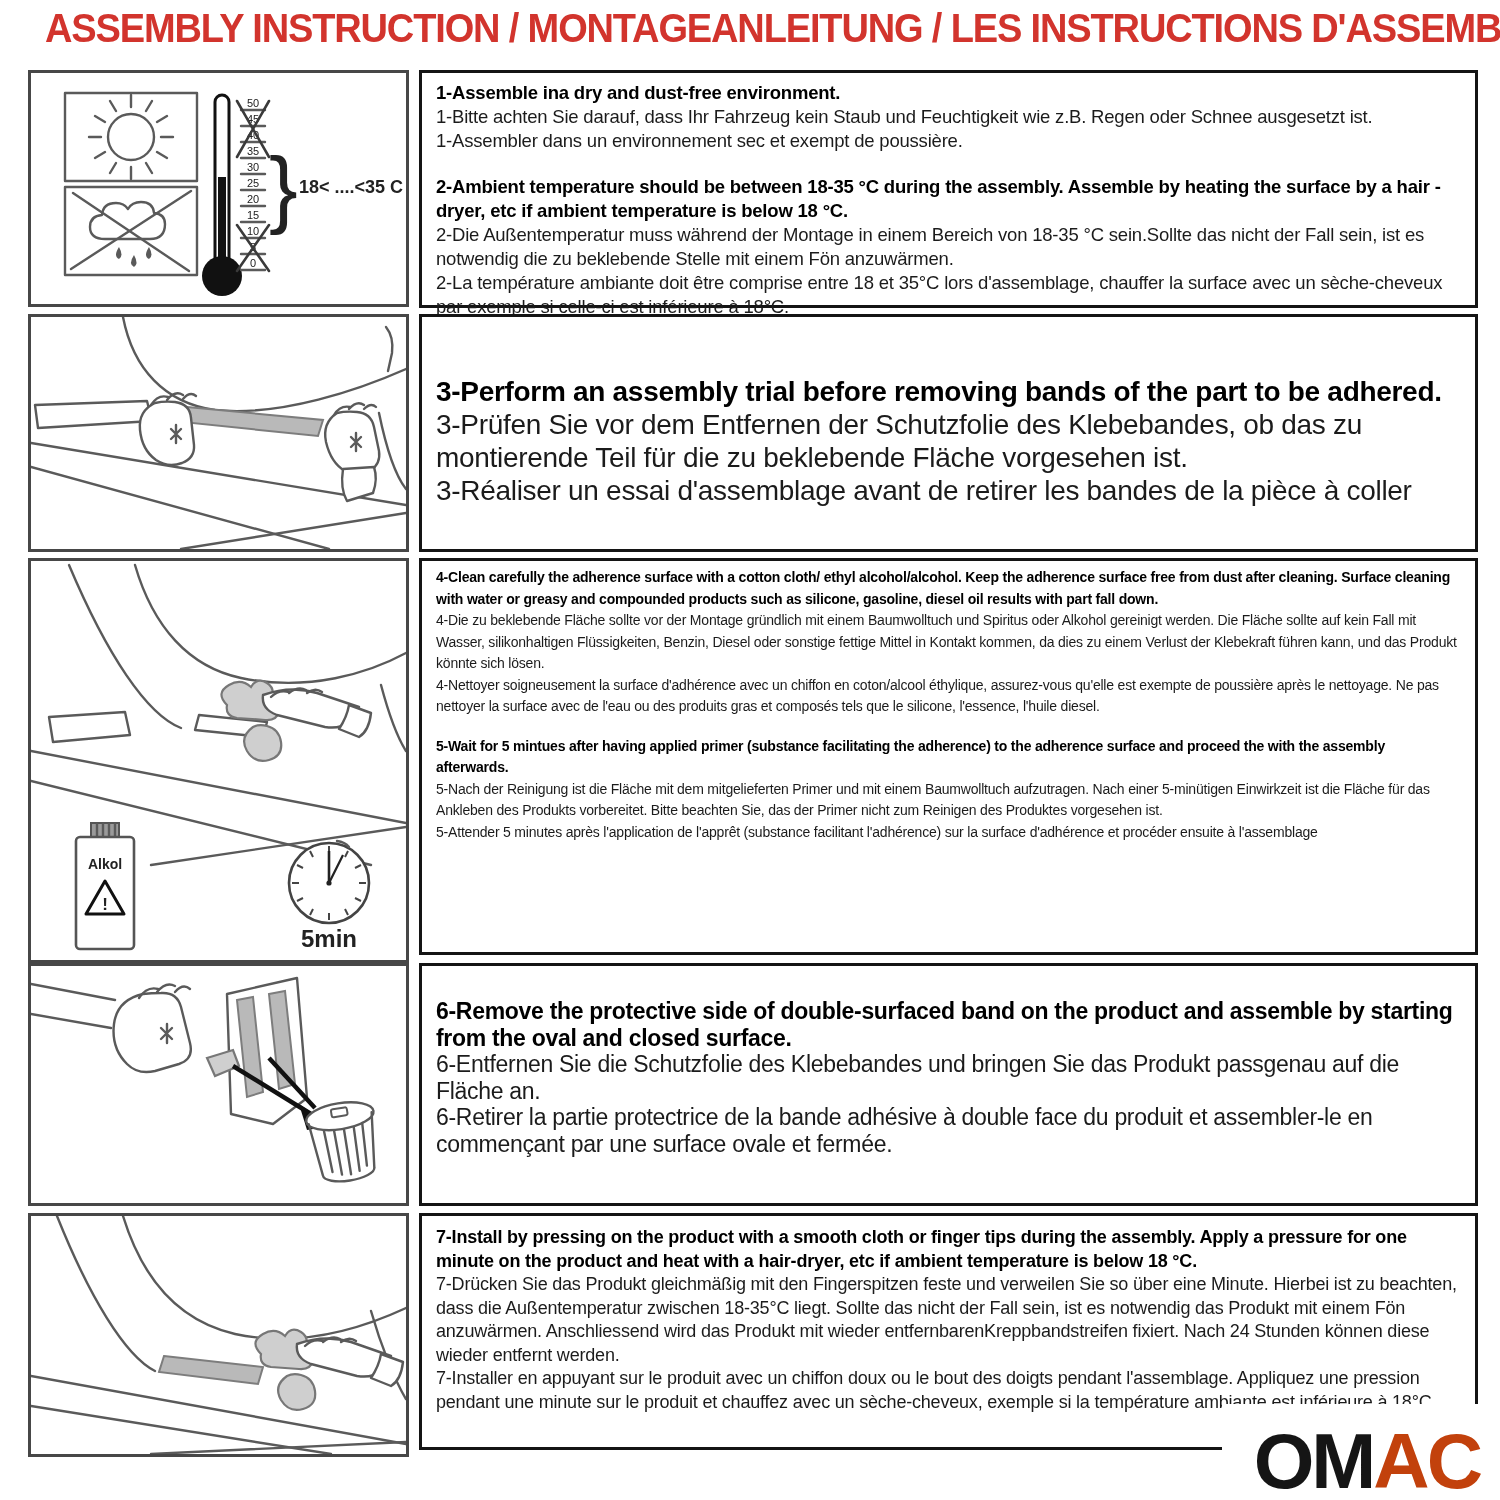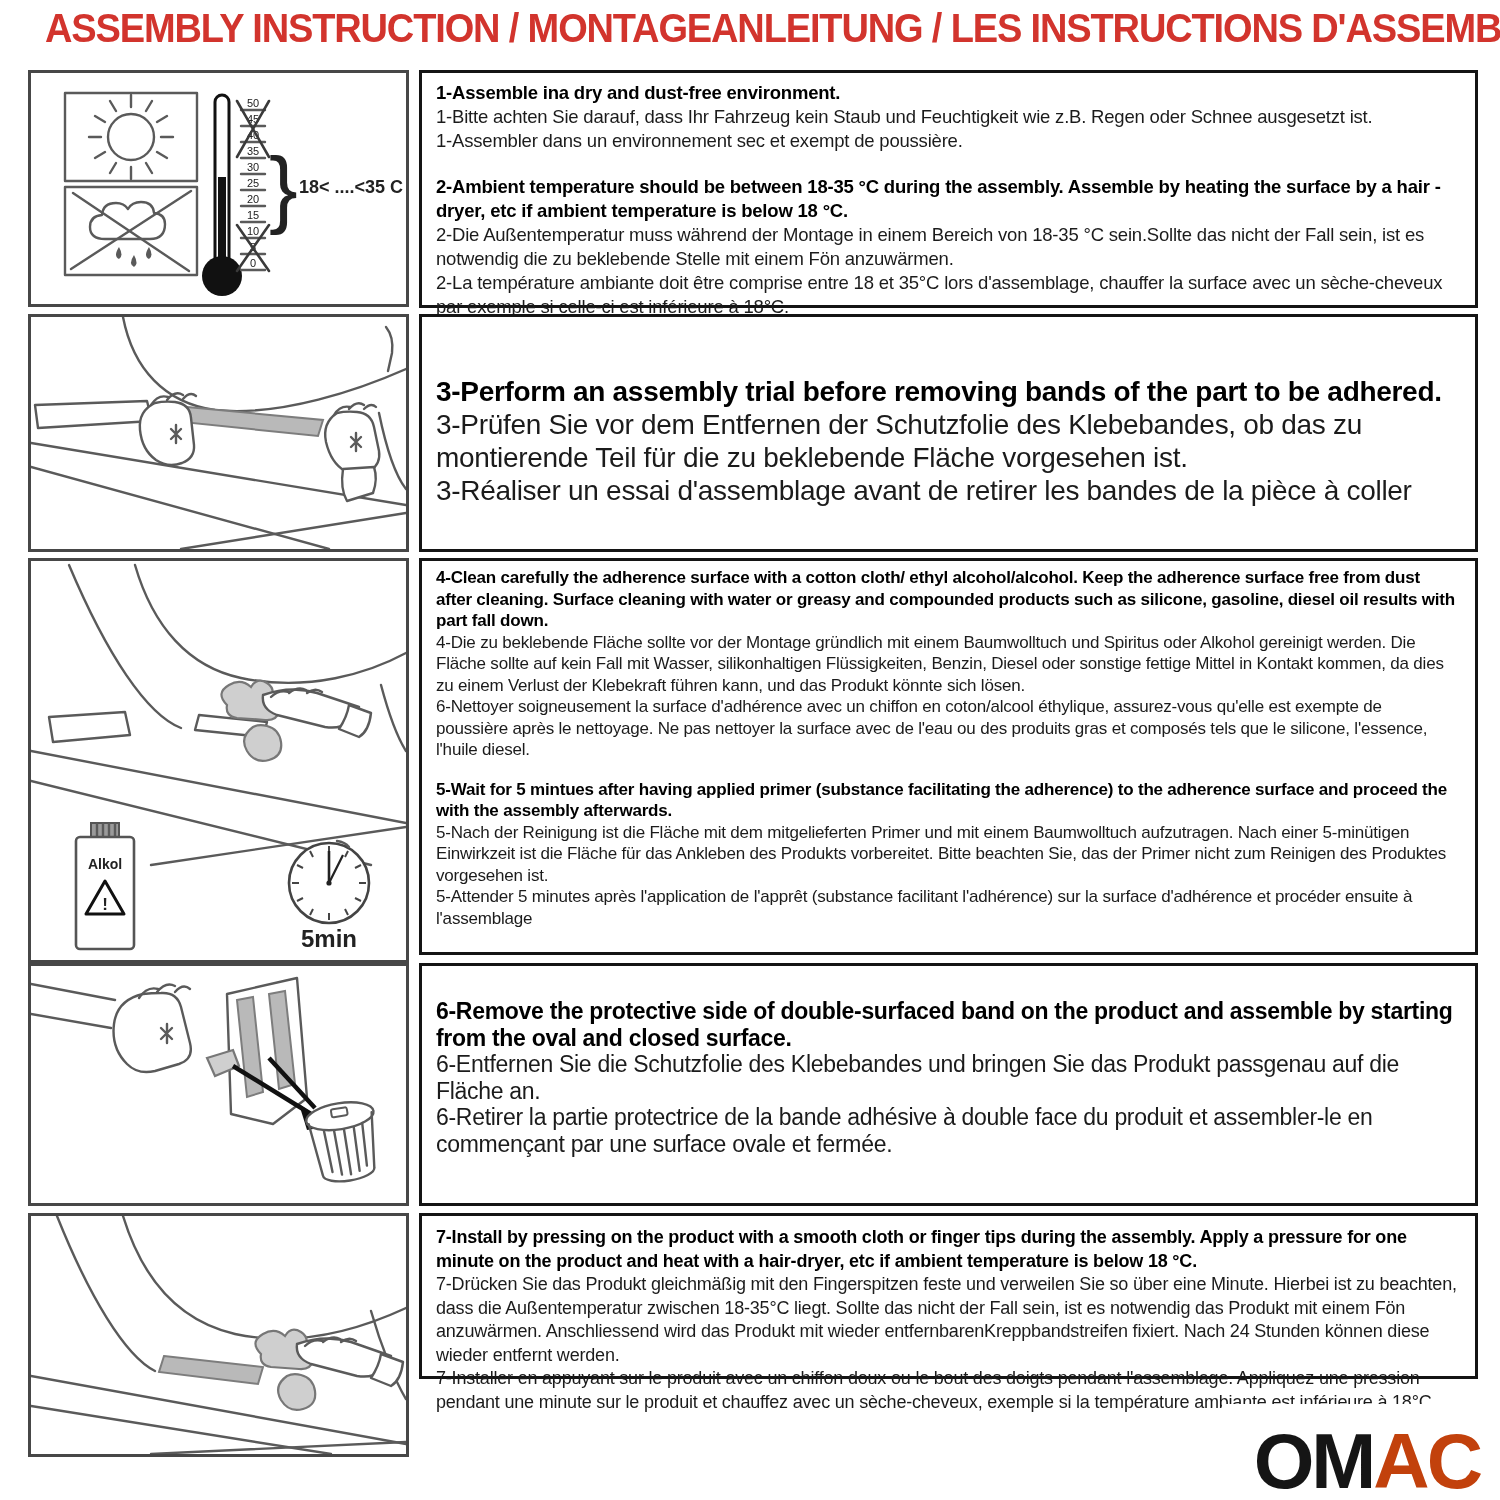--- a/index.html
+++ b/index.html
@@ -14,21 +14,21 @@
   .imgbox svg{display:block;width:100%;height:100%;}
   .textbox{position:absolute;left:391px;width:1059px;border:3px solid #141414;background:#fff;box-sizing:border-box;padding:8px 18px 2px 14px;}
 
   .textbox p{margin:0;}
   .b{font-weight:bold;color:#000;}
 
   
   .s1 p{font-size:18.5px;line-height:24px;letter-spacing:-.2px;}
   .s1 .gap{margin-top:22px;}
   .s2 p{font-size:28px;line-height:33px;letter-spacing:-.3px;}
-  .s3 p{font-size:17px;line-height:21.5px;letter-spacing:-.2px;}
+  .s3 p{font-size:14px;line-height:21.5px;letter-spacing:-.2px;}
   .s3 .gap{margin-top:18px;}
   .s4 p{font-size:23px;line-height:26.5px;letter-spacing:-.3px;}
   .s5 p{font-size:18px;line-height:23.5px;letter-spacing:-.2px;}
 
   .pt58{padding-top:58px;} .pt32{padding-top:32px;} .pt10{padding-top:10px;} .pt6{padding-top:6px;}
 
   .logo{position:absolute;left:1222px;top:1404px;width:258px;height:96px;background:#fff;z-index:6;
         display:flex;align-items:flex-end;justify-content:flex-end;}
   .logo span{font-size:78px;font-weight:800;letter-spacing:-3px;line-height:1;}
   .logo .lg-black{color:#151515;}
@@ -210,21 +210,21 @@
           <line x1="298" y1="318" x2="312" y2="290" stroke="#222" stroke-width="2.2"></line>
           <circle cx="298" cy="318" r="2.6" fill="#222"></circle>
           <path class="ln" d="M306,276 q8,1 12,6" stroke-width="1.8"></path>
           <text x="298" y="382" font-size="24" font-weight="600" text-anchor="middle" fill="#111">5min</text>
         </g>
       </svg>
     </div>
     <div class="textbox s3 pt6" style="height:397px;">
       <p class="b">4-Clean carefully the adherence surface with a cotton cloth/ ethyl alcohol/alcohol. Keep the adherence surface free from dust after cleaning. Surface cleaning with water or greasy and compounded products such as silicone, gasoline, diesel oil results with part fall down.</p>
       <p>4-Die zu beklebende Fläche sollte vor der Montage gründlich mit einem Baumwolltuch und Spiritus oder Alkohol gereinigt werden. Die Fläche sollte auf kein Fall mit Wasser, silikonhaltigen Flüssigkeiten, Benzin, Diesel oder sonstige fettige Mittel in Kontakt kommen, da dies zu einem Verlust der Klebekraft führen kann, und das Produkt könnte sich lösen.</p>
-      <p>6-Nettoyer soigneusement la surface d'adhérence avec un chiffon en coton/alcool éthylique, assurez-vous qu'elle est exempte de poussière après le nettoyage. Ne pas nettoyer la surface avec de l'eau ou des produits gras et composés tels que le silicone, l'essence, l'huile diesel.</p>
+      <p>4-Nettoyer soigneusement la surface d'adhérence avec un chiffon en coton/alcool éthylique, assurez-vous qu'elle est exempte de poussière après le nettoyage. Ne pas nettoyer la surface avec de l'eau ou des produits gras et composés tels que le silicone, l'essence, l'huile diesel.</p>
       <p class="b gap">5-Wait for 5 mintues after having applied primer (substance facilitating the adherence) to the adherence surface and proceed the with the assembly afterwards.</p>
       <p>5-Nach der Reinigung ist die Fläche mit dem mitgelieferten Primer und mit einem Baumwolltuch aufzutragen. Nach einer 5-minütigen Einwirkzeit ist die Fläche für das Ankleben des Produkts vorbereitet. Bitte beachten Sie, das der Primer nicht zum Reinigen des Produktes vorgesehen ist.</p>
       <p>5-Attender 5 minutes après l'application de l'apprêt (substance facilitant l'adhérence) sur la surface d'adhérence et procéder ensuite à l'assemblage</p>
     </div>
   </section>
 
   <section class="row" style="top:963px;height:243px;">
     <div class="imgbox" style="height:243px;">
       <svg viewBox="0 0 375 237">
         <g>
@@ -275,21 +275,21 @@
         <line class="ln" x1="120" y1="238" x2="375" y2="226"></line>
         <g>
           <path class="fillc" d="M230,138 q-12,-12 2,-20 q12,-7 22,2 q6,-10 16,-4 q9,6 4,16 q10,2 8,12 q-2,10 -14,9 l-28,-2 q-12,-2 -10,-13 z"></path>
           <path class="white" d="M266,128 q28,-10 54,-2 l40,14 q-8,24 -34,20 l-46,-12 q-16,-6 -14,-20 z"></path>
           <path class="ln" d="M274,130 q8,-8 18,-5 M292,126 q9,-7 17,-3 M310,126 q8,-6 15,-1"></path>
           <path class="fillc" d="M256,160 q-14,10 -6,24 q8,13 22,9 q14,-4 12,-18 q-2,-13 -14,-16 q-8,-2 -14,1 z"></path>
           <path class="white" d="M350,138 l22,8 q-2,18 -12,24 l-20,-8 q8,-12 10,-24 z"></path>
         </g>
       </svg>
     </div>
-    <div class="textbox s5 pt10" style="height:166px;">
+    <div class="textbox s5 pt10" style="height:237px;">
       <p class="b">7-Install by pressing on the product with a smooth cloth or finger tips during the assembly. Apply a pressure for one minute on the product and heat with a hair-dryer, etc if ambient temperature is below 18 °C.</p>
       <p>7-Drücken Sie das Produkt gleichmäßig mit den Fingerspitzen feste und verweilen Sie so über eine Minute. Hierbei ist zu beachten, dass die Außentemperatur zwischen 18-35°C liegt. Sollte das nicht der Fall sein, ist es notwendig das Produkt mit einem Fön anzuwärmen. Anschliessend wird das Produkt mit wieder entfernbarenKreppbandstreifen fixiert. Nach 24 Stunden können diese wieder entfernt werden.</p>
       <p>7-Installer en appuyant sur le produit avec un chiffon doux ou le bout des doigts pendant l'assemblage. Appliquez une pression pendant une minute sur le produit et chauffez avec un sèche-cheveux, exemple si la température ambiante est inférieure à 18°C</p>
     </div>
   </section>
 
   <div class="logo">
     <span class="lg-black">OM</span>
       <span class="lg-red">AC</span>
   </div>

